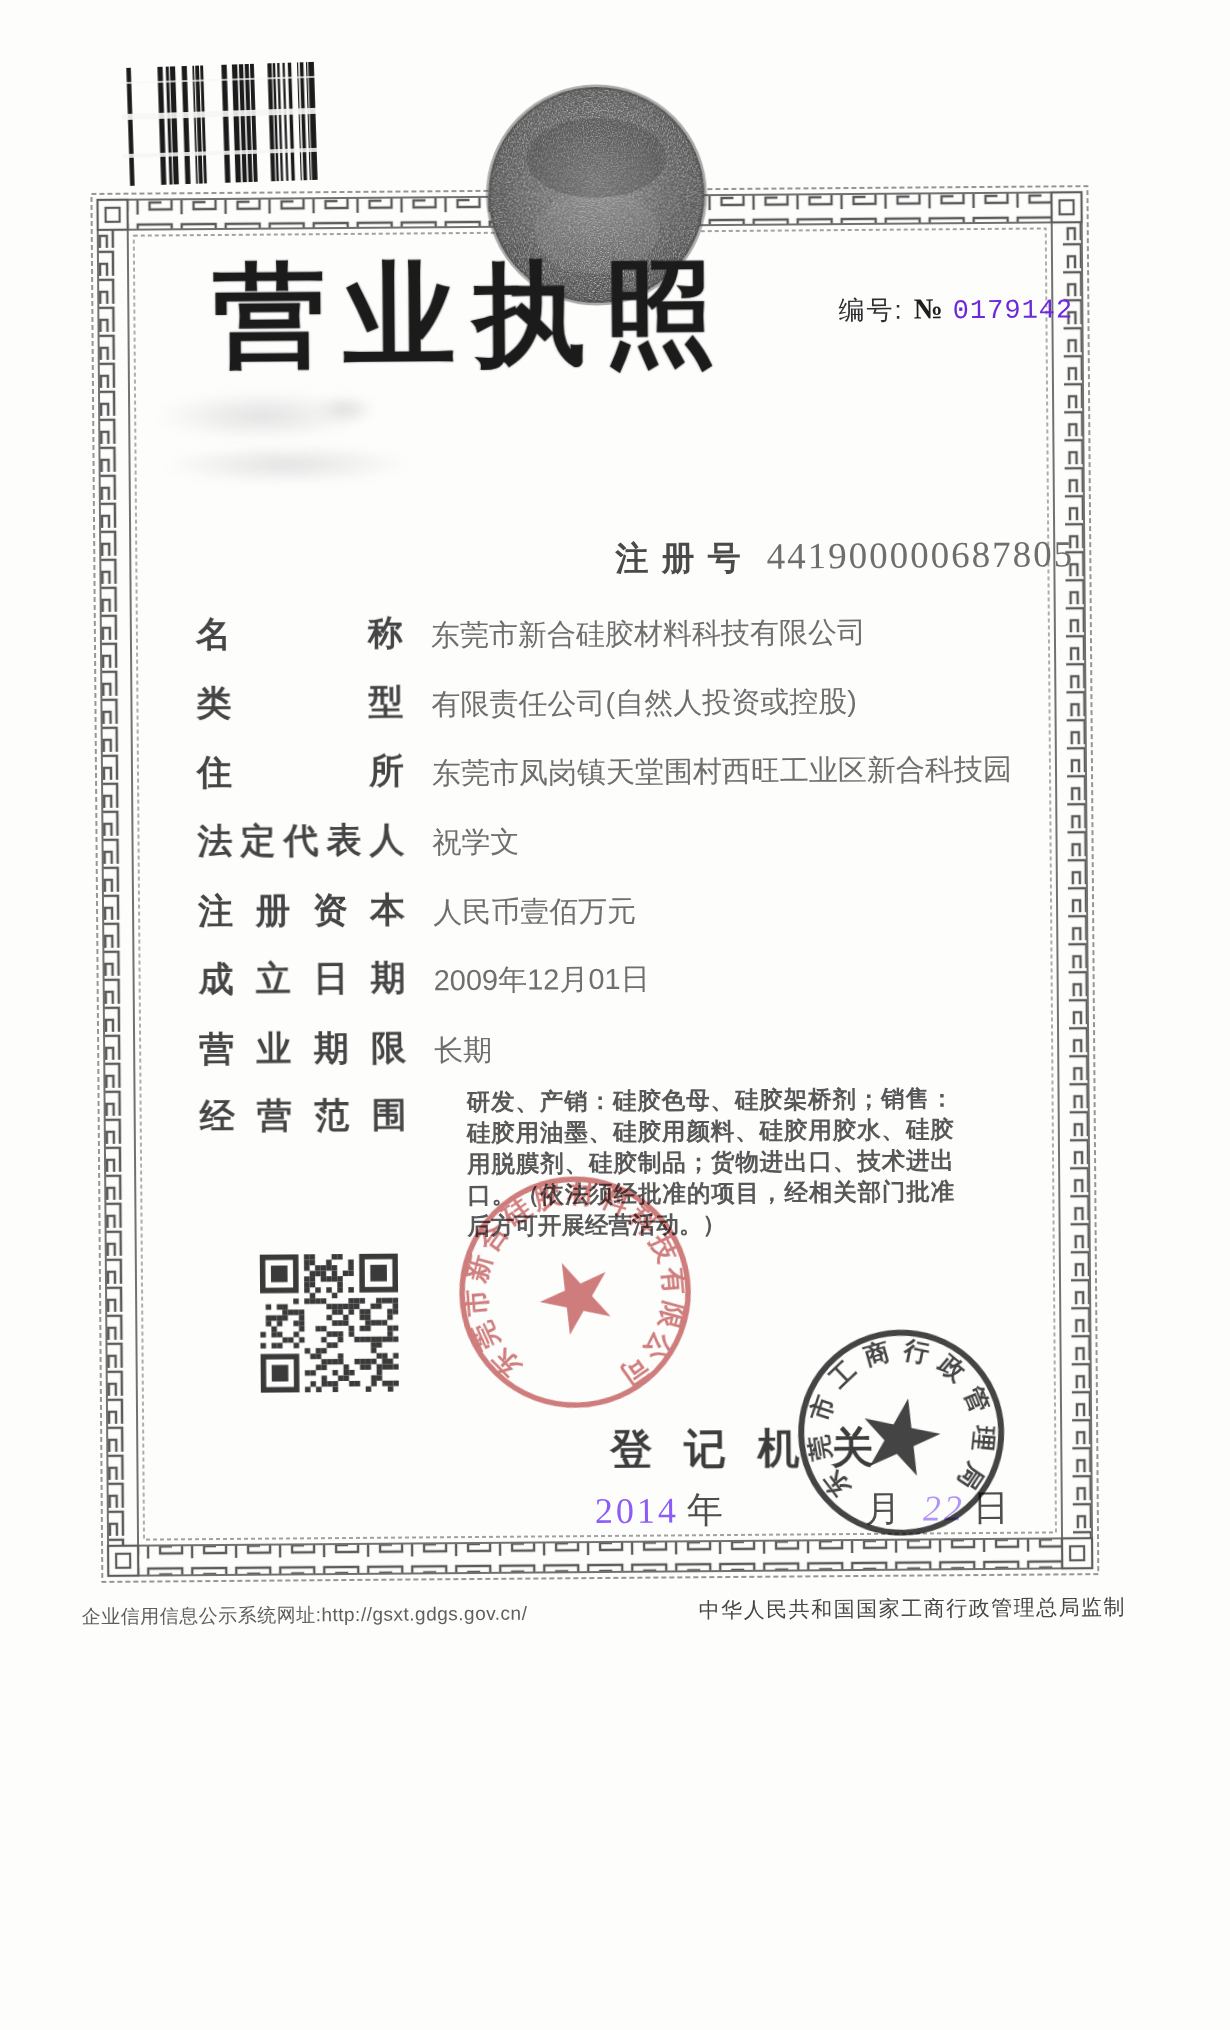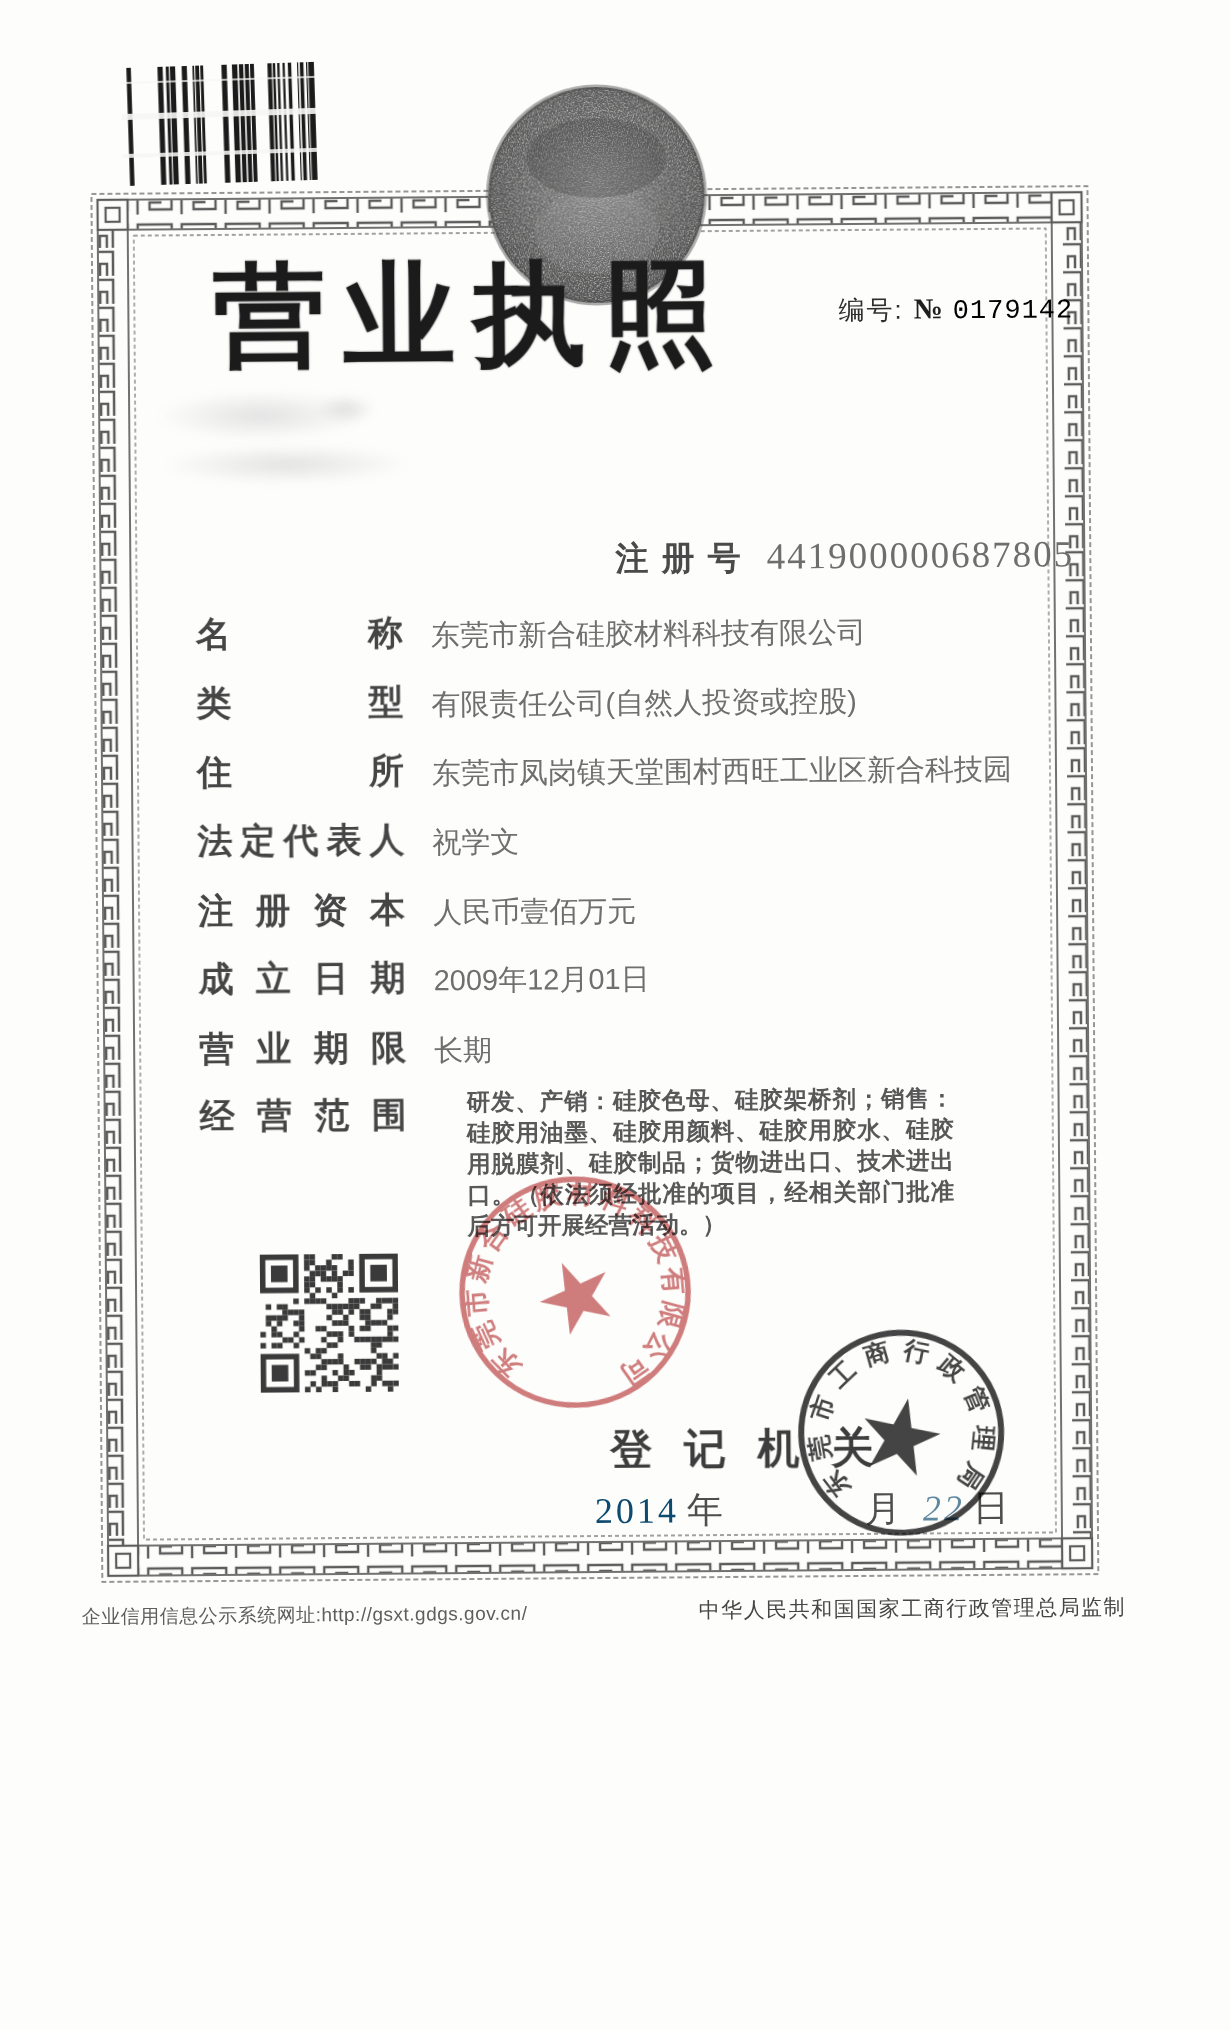--- a/index.html
+++ b/index.html
@@ -14,21 +14,21 @@
   
   .emblem{left:487px;top:80px;width:230px;height:230px;z-index:3;filter:blur(.4px);}
 
   
   .frame{left:95px;top:188px;width:1000px;height:1392px;z-index:1;opacity:.92;filter:blur(.25px);}
 
   
   .serial{left:843px;top:252px;display:flex;align-items:baseline;gap:10px;z-index:4;}
   .serial .s-label{font-size:26px;color:#2e2e2e;letter-spacing:2px;}
   .serial .s-symbol{font-family:"Liberation Serif",serif;font-weight:900;font-size:29px;color:#1f1f1f;}
-  .serial .s-number{font-family:"Liberation Mono",monospace;font-size:27px;color:#000000;letter-spacing:1px;margin-top:47px;}
+  .serial .s-number{font-family:"Liberation Mono",monospace;font-size:27px;color:#6d28d9;letter-spacing:1px;margin-top:47px;}
 
   
   .title{left:218px;top:248px;display:flex;gap:18px;z-index:4;font-size:112px;line-height:1.18;
          font-weight:900;color:#1b1b1b;text-shadow:0 0 2px rgba(20,20,20,.55);filter:blur(.35px);}
 
   
   .regline{left:618px;top:536px;display:flex;align-items:baseline;gap:24px;z-index:4;}
   .regline .r-label{font-size:33px;font-weight:600;color:#4a4a4a;letter-spacing:2px;}
   .regline .r-value{font-family:"Liberation Serif",serif;font-size:37px;color:#6e6e6e;letter-spacing:2px;}
 
@@ -51,21 +51,21 @@
   .seal-red-fill{fill:var(--seal-red,#c4605f);}
   .seal-black-stroke{stroke:var(--seal-black,#2a2a2a);}
   .seal-black-fill{fill:var(--seal-black,#2a2a2a);}
   .cseal-text{font-size:27px;font-weight:700;letter-spacing:5px;fill:var(--seal-red,#c4605f);}
   .aseal-text{font-size:25px;font-weight:700;letter-spacing:4px;fill:var(--seal-black,#2a2a2a);}
 
   
   .registrar{left:606px;top:1422px;font-size:42px;font-weight:700;color:#3d3d3d;letter-spacing:10px;
              z-index:4;filter:blur(.2px);}
   .dateline{left:590px;top:1487px;display:flex;align-items:baseline;z-index:4;font-size:36px;color:#4e4e4e;}
-  .dateline .num{font-family:"Liberation Serif",serif;letter-spacing:3px;color:#0c4a6e;}
+  .dateline .num{font-family:"Liberation Serif",serif;letter-spacing:3px;color:#8b5cf6;}
   .dateline .sp1{width:142px;}
   .dateline .sp2{width:22px;}
   .dateline .d-day{opacity:.65;font-style:italic;}
   .dateline .unit{margin-left:8px;}
 
   
   .footer-left{left:76px;top:1600px;font-size:19px;color:#5e5e5e;letter-spacing:.5px;z-index:2;}
   .footer-right{left:693px;top:1597px;font-size:21px;color:#464646;letter-spacing:1.5px;z-index:2;}
 
   

